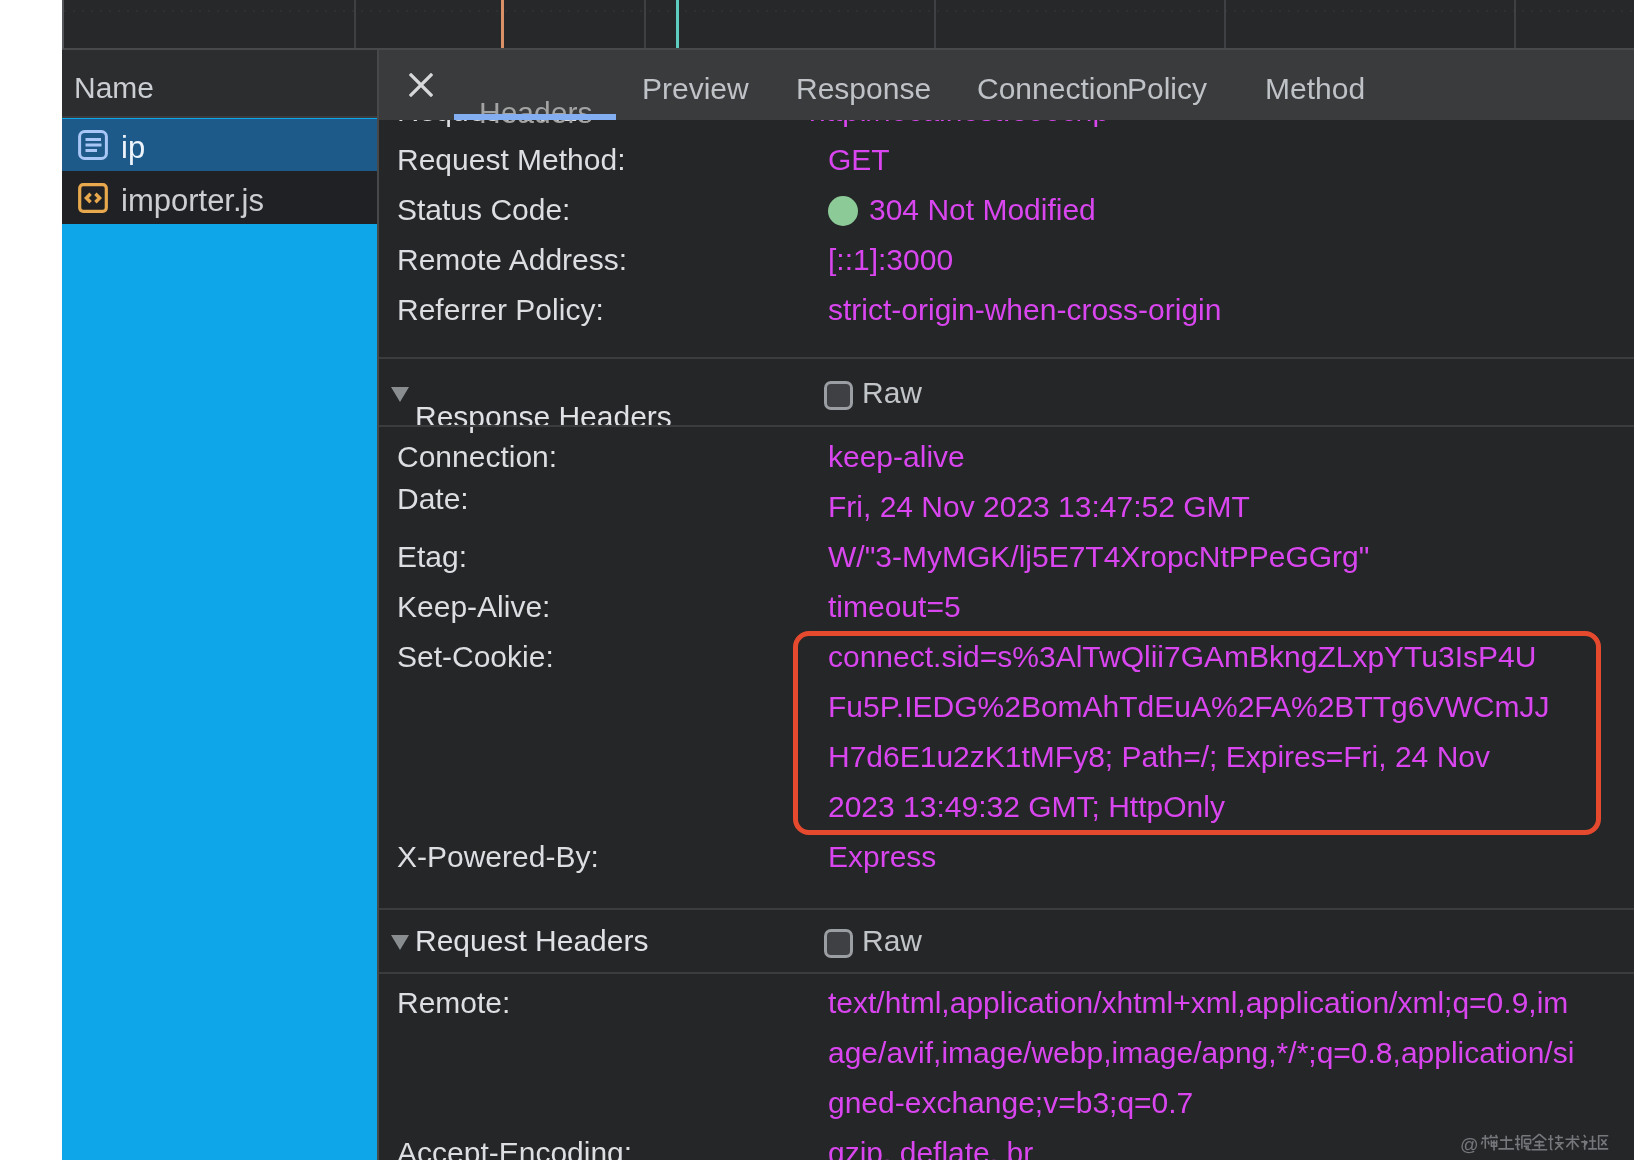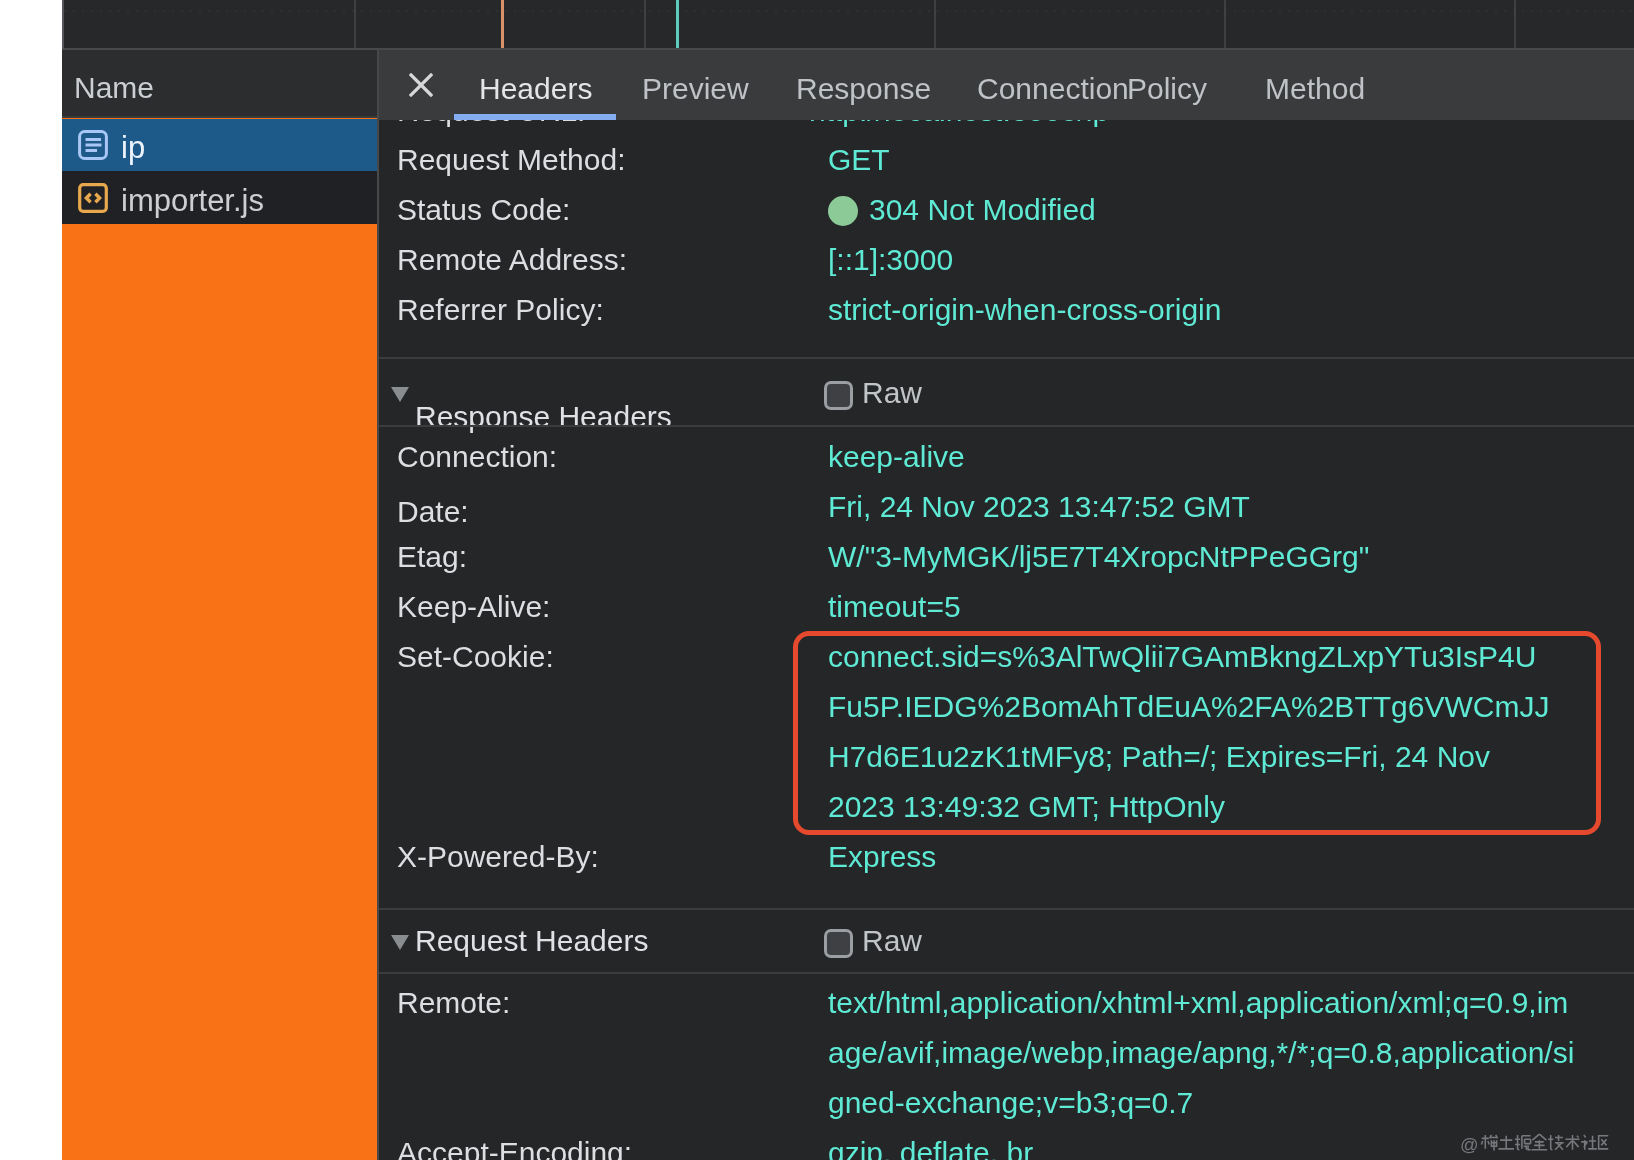--- a/index.html
+++ b/index.html
@@ -10,43 +10,43 @@
   
   #ovbar { left:62px; top:0; width:1572px; height:50px; background:#27282a;
     border-left:2px solid #55565a; border-bottom:2px solid #48494b; z-index:3; }
   .gline { position:absolute; top:0; bottom:0; width:2px; background:#3e4043; }
   #ticks { position:absolute; left:0; right:0; top:10px; height:2px;
     background:repeating-linear-gradient(to right,#2f3032 0 2px,transparent 2px 9px); }
 
   
   #sidehead { left:62px; top:50px; width:315px; height:68px; background:#2c2d2f;
     border-bottom:2px solid #3a3b3d; z-index:2; color:#cbced2; font-size:30px; line-height:64px; padding-left:12px; padding-top:6px; }
-  #sidebody { left:62px; top:118px; width:315px; height:1042px; background:#f97316; z-index:2; }
+  #sidebody { left:62px; top:118px; width:315px; height:1042px; background:#0ea5e9; z-index:2; }
   .srow { position:absolute; left:0; width:100%; }
   #row-ip { top:1px; height:52px; background:#1e5a89; }
   #row-imp { top:53px; height:53px; background:#202124; }
   .srow .ic { position:absolute; left:16px; top:50%; margin-top:-15px; }
   .srow .lbl { position:absolute; left:59px; top:0; bottom:0; display:flex; align-items:center;
     font-size:31px; padding-top:6px; }
   #row-ip .lbl { color:#eef4fb; }
   #row-imp .lbl { color:#ccced1; }
 
   
   #vdiv { left:377px; top:50px; width:2px; height:1110px; background:#47484a; z-index:4; }
 
   
   #content { left:379px; top:50px; width:1255px; height:1110px; background:#252628; z-index:1; }
   #tabbar { position:absolute; left:0; top:0; width:100%; height:70px; background:#3a3b3d; z-index:5; }
   .tab { position:absolute; top:0; height:68px; line-height:68px; padding-top:5px; font-size:30px; color:#bfc2c6; }
-  #tab-headers { color:#e5e5e5; }
+  #tab-headers { color:#a3a3a3;margin-top:24px; }
   #underline { position:absolute; top:64px; height:6px; background:#84aef2; z-index:6; }
 
   .line { position:absolute; height:50px; line-height:50px; font-size:30px; white-space:pre; }
   .k { left:18px; color:#dcdee1; }
-  .v { left:449px; color:#5eead4;text-align:center; }
+  .v { left:449px; color:#d946ef;text-align:center; }
   .sep { position:absolute; left:0; width:100%; height:2px; background:#3a3c3e; }
   .tri { position:absolute; width:0; height:0; border-left:9px solid transparent;
     border-right:9px solid transparent; border-top:15px solid #8a8d90; }
   .sect { position:absolute; font-size:30px; color:#dfe1e4; height:50px; line-height:50px; }
   .chk { position:absolute; width:29px; height:29px; border:3px solid #9b9ea2;
     border-radius:7px; background:#3f4043; }
   .raw { position:absolute; font-size:30px; color:#c2c5c8; height:50px; line-height:50px; }
   #redbox { position:absolute; left:414px; top:581px; width:808px; height:204px;
     border:5px solid #e54a2e; border-radius:16px; z-index:4; }
   .dot { position:absolute; width:30px; height:30px; border-radius:50%; background:#8cca97; }
@@ -123,21 +123,21 @@
   <div class="sep" style="top:307px"></div>
   <div class="tri" style="left:12px; top:337px;"></div>
   <div class="sect" style="left:36px; top:318px;margin-top:24px;">Response Headers</div>
   <div class="chk" style="left:445px; top:331px;"></div>
   <div class="raw" style="left:483px; top:318px;">Raw</div>
   <div class="sep" style="top:375px"></div>
 
   <div class="line k" style="top:382px">Connection:</div>
   <div class="line v" style="top:382px">keep-alive</div>
 
-  <div class="line k" style="top:437px">Date:</div>
+  <div class="line k" style="top:424px">Date:</div>
   <div class="line v" style="top:432px">Fri, 24 Nov 2023 13:47:52 GMT</div>
 
   <div class="line k" style="top:482px">Etag:</div>
   <div class="line v" style="top:482px">W/"3-MyMGK/lj5E7T4XropcNtPPeGGrg"</div>
 
   <div class="line k" style="top:532px">Keep-Alive:</div>
   <div class="line v" style="top:532px">timeout=5</div>
 
   <div class="line k" style="top:582px">Set-Cookie:</div>
   <div class="line v" style="top:582px">connect.sid=s%3AlTwQlii7GAmBkngZLxpYTu3IsP4U</div>

